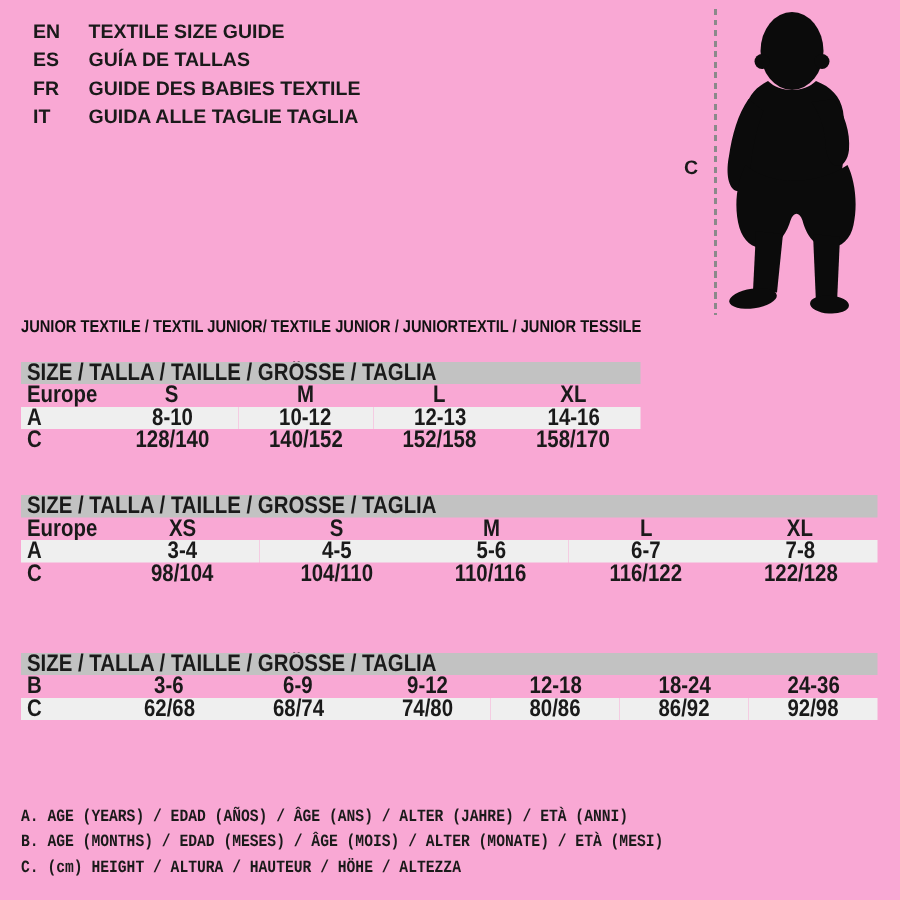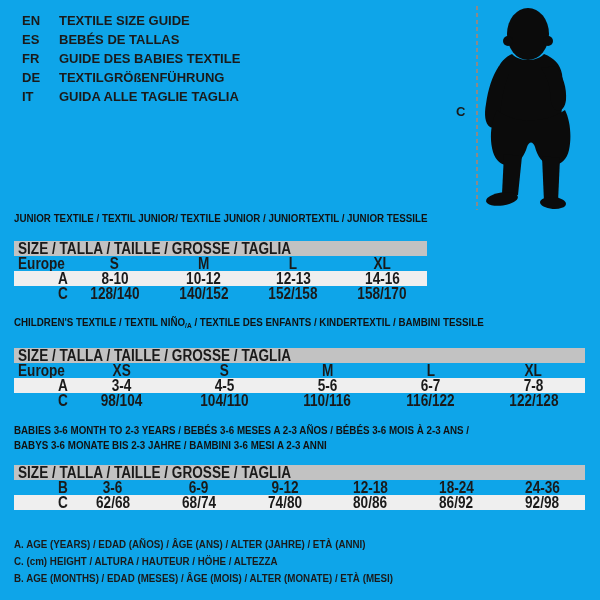--- a/index.html
+++ b/index.html
@@ -1,16 +1,16 @@
 <!DOCTYPE html>
 <html><head>
 <meta charset="utf-8">
 <style>
   html,body{margin:0;padding:0;background:#fff;}
-  .page{position:relative;width:600px;height:600px;background:#0ea5e9;overflow:hidden;
+  .page{position:relative;width:600px;height:600px;background:#f9a8d4;overflow:hidden;
         font-family:"Liberation Sans",sans-serif;color:#1a1a1a;}
   
   .cxl{display:inline-block;transform:scaleX(0.85);transform-origin:0 50%;white-space:nowrap;}
   .cxc{display:inline-block;transform:scaleX(0.85);transform-origin:50% 50%;white-space:nowrap;}
   
   .lang-block{position:absolute;left:22px;top:11px;font-weight:bold;font-size:13px;}
   .lang-row{height:19px;line-height:19px;white-space:nowrap;}
   .lang-code{display:inline-block;width:37px;}
   
   .figure-area{position:absolute;left:450px;top:4px;width:150px;height:210px;}
@@ -24,44 +24,41 @@
   .sec2{top:315px;width:571px;}
   .sec3{top:423px;width:571px;}
   .sec-title{font-weight:bold;font-size:11.5px;color:#111;}
   .t-line{line-height:15px;}
   .sub{font-size:0.68em;vertical-align:-0.25em;}
   .size-table{border-collapse:collapse;table-layout:fixed;width:100%;
               font-size:16px;font-weight:bold;color:#1a1a1a;margin-top:15px;}
   .sec3 .size-table{margin-top:12px;}
   .size-table td{height:15px;line-height:15px;padding:0;overflow:hidden;}
   .size-table tr.head-row td{background:#c2c2c2;text-align:left;padding-left:4px;}
-  .size-table td.lbl{text-align:right;padding-left:4px;}
+  .size-table td.lbl{text-align:left;padding-left:4px;}
   .size-table td.val{text-align:center;}
   .size-table tr.alt td{background:#efefef;}
   
   .legend{position:absolute;left:14px;top:536px;font-weight:bold;font-size:11.5px;}
-  .legend-line{line-height:17px;}
+  .legend-line{line-height:17px;font-family:Liberation Mono, monospace;}
 </style>
 </head>
 <body>
 
 <div class="page">
 
   <div class="lang-block">
     <div class="lang-row">
       <span class="lang-code">EN</span><span class="lang-label">TEXTILE SIZE GUIDE</span>
     </div>
     <div class="lang-row">
-      <span class="lang-code">ES</span><span class="lang-label">BEBÉS DE TALLAS</span>
+      <span class="lang-code">ES</span><span class="lang-label">GUÍA DE TALLAS</span>
     </div>
     <div class="lang-row">
       <span class="lang-code">FR</span><span class="lang-label">GUIDE DES BABIES TEXTILE</span>
-    </div>
-    <div class="lang-row">
-      <span class="lang-code">DE</span><span class="lang-label">TEXTILGRÖßENFÜHRUNG</span>
     </div>
     <div class="lang-row">
       <span class="lang-code">IT</span><span class="lang-label">GUIDA ALLE TAGLIE TAGLIA</span>
     </div>
   </div>
 
   <div class="figure-area">
     <span class="c-label">C</span>
     <div class="dash-line"></div>
     <svg class="baby" viewBox="0 0 115 207" xmlns="http://www.w3.org/2000/svg">
@@ -114,21 +111,20 @@
             <td class="val"><span class="cxc">128/140</span></td>
             <td class="val"><span class="cxc">140/152</span></td>
             <td class="val"><span class="cxc">152/158</span></td>
             <td class="val"><span class="cxc">158/170</span></td>
           </tr>
         </tbody>
       </table>
   </section>
 
   <section class="sec sec2">
-    <div class="sec-title"><div class="t-line cxl"><span>CHILDREN'S TEXTILE / TEXTIL NIÑO</span><span class="sub">/A</span><span> / TEXTILE DES ENFANTS / KINDERTEXTIL / BAMBINI TESSILE</span></div></div>
     <table class="size-table">
         <colgroup>
           <col style="width: 56px;">
           <col>
           <col>
           <col>
           <col>
           <col>
         </colgroup>
         <tbody>
@@ -157,21 +153,20 @@
             <td class="val"><span class="cxc">104/110</span></td>
             <td class="val"><span class="cxc">110/116</span></td>
             <td class="val"><span class="cxc">116/122</span></td>
             <td class="val"><span class="cxc">122/128</span></td>
           </tr>
         </tbody>
       </table>
   </section>
 
   <section class="sec sec3">
-    <div class="sec-title"><div class="t-line cxl"><span>BABIES 3-6 MONTH TO 2-3 YEARS / BEBÉS 3-6 MESES A 2-3 AÑOS / BÉBÉS 3-6 MOIS À 2-3 ANS /</span></div><div class="t-line cxl"><span>BABYS 3-6 MONATE BIS 2-3 JAHRE / BAMBINI 3-6 MESI A 2-3 ANNI</span></div></div>
     <table class="size-table">
         <colgroup>
           <col style="width: 56px;">
           <col>
           <col>
           <col>
           <col>
           <col>
           <col>
         </colgroup>
@@ -196,17 +191,17 @@
             <td class="val"><span class="cxc">80/86</span></td>
             <td class="val"><span class="cxc">86/92</span></td>
             <td class="val"><span class="cxc">92/98</span></td>
           </tr>
         </tbody>
       </table>
   </section>
 
   <div class="legend">
     <div class="legend-line"><span class="cxl">A. AGE (YEARS) / EDAD (AÑOS) / ÂGE (ANS) / ALTER (JAHRE) / ETÀ (ANNI)</span></div>
+    <div class="legend-line"><span class="cxl">B. AGE (MONTHS) / EDAD (MESES) / ÂGE (MOIS) / ALTER (MONATE) / ETÀ (MESI)</span></div>
     <div class="legend-line"><span class="cxl">C. (cm) HEIGHT / ALTURA / HAUTEUR / HÖHE / ALTEZZA</span></div>
-    <div class="legend-line"><span class="cxl">B. AGE (MONTHS) / EDAD (MESES) / ÂGE (MOIS) / ALTER (MONATE) / ETÀ (MESI)</span></div>
   </div>
 
 </div>
 
 </body></html>

